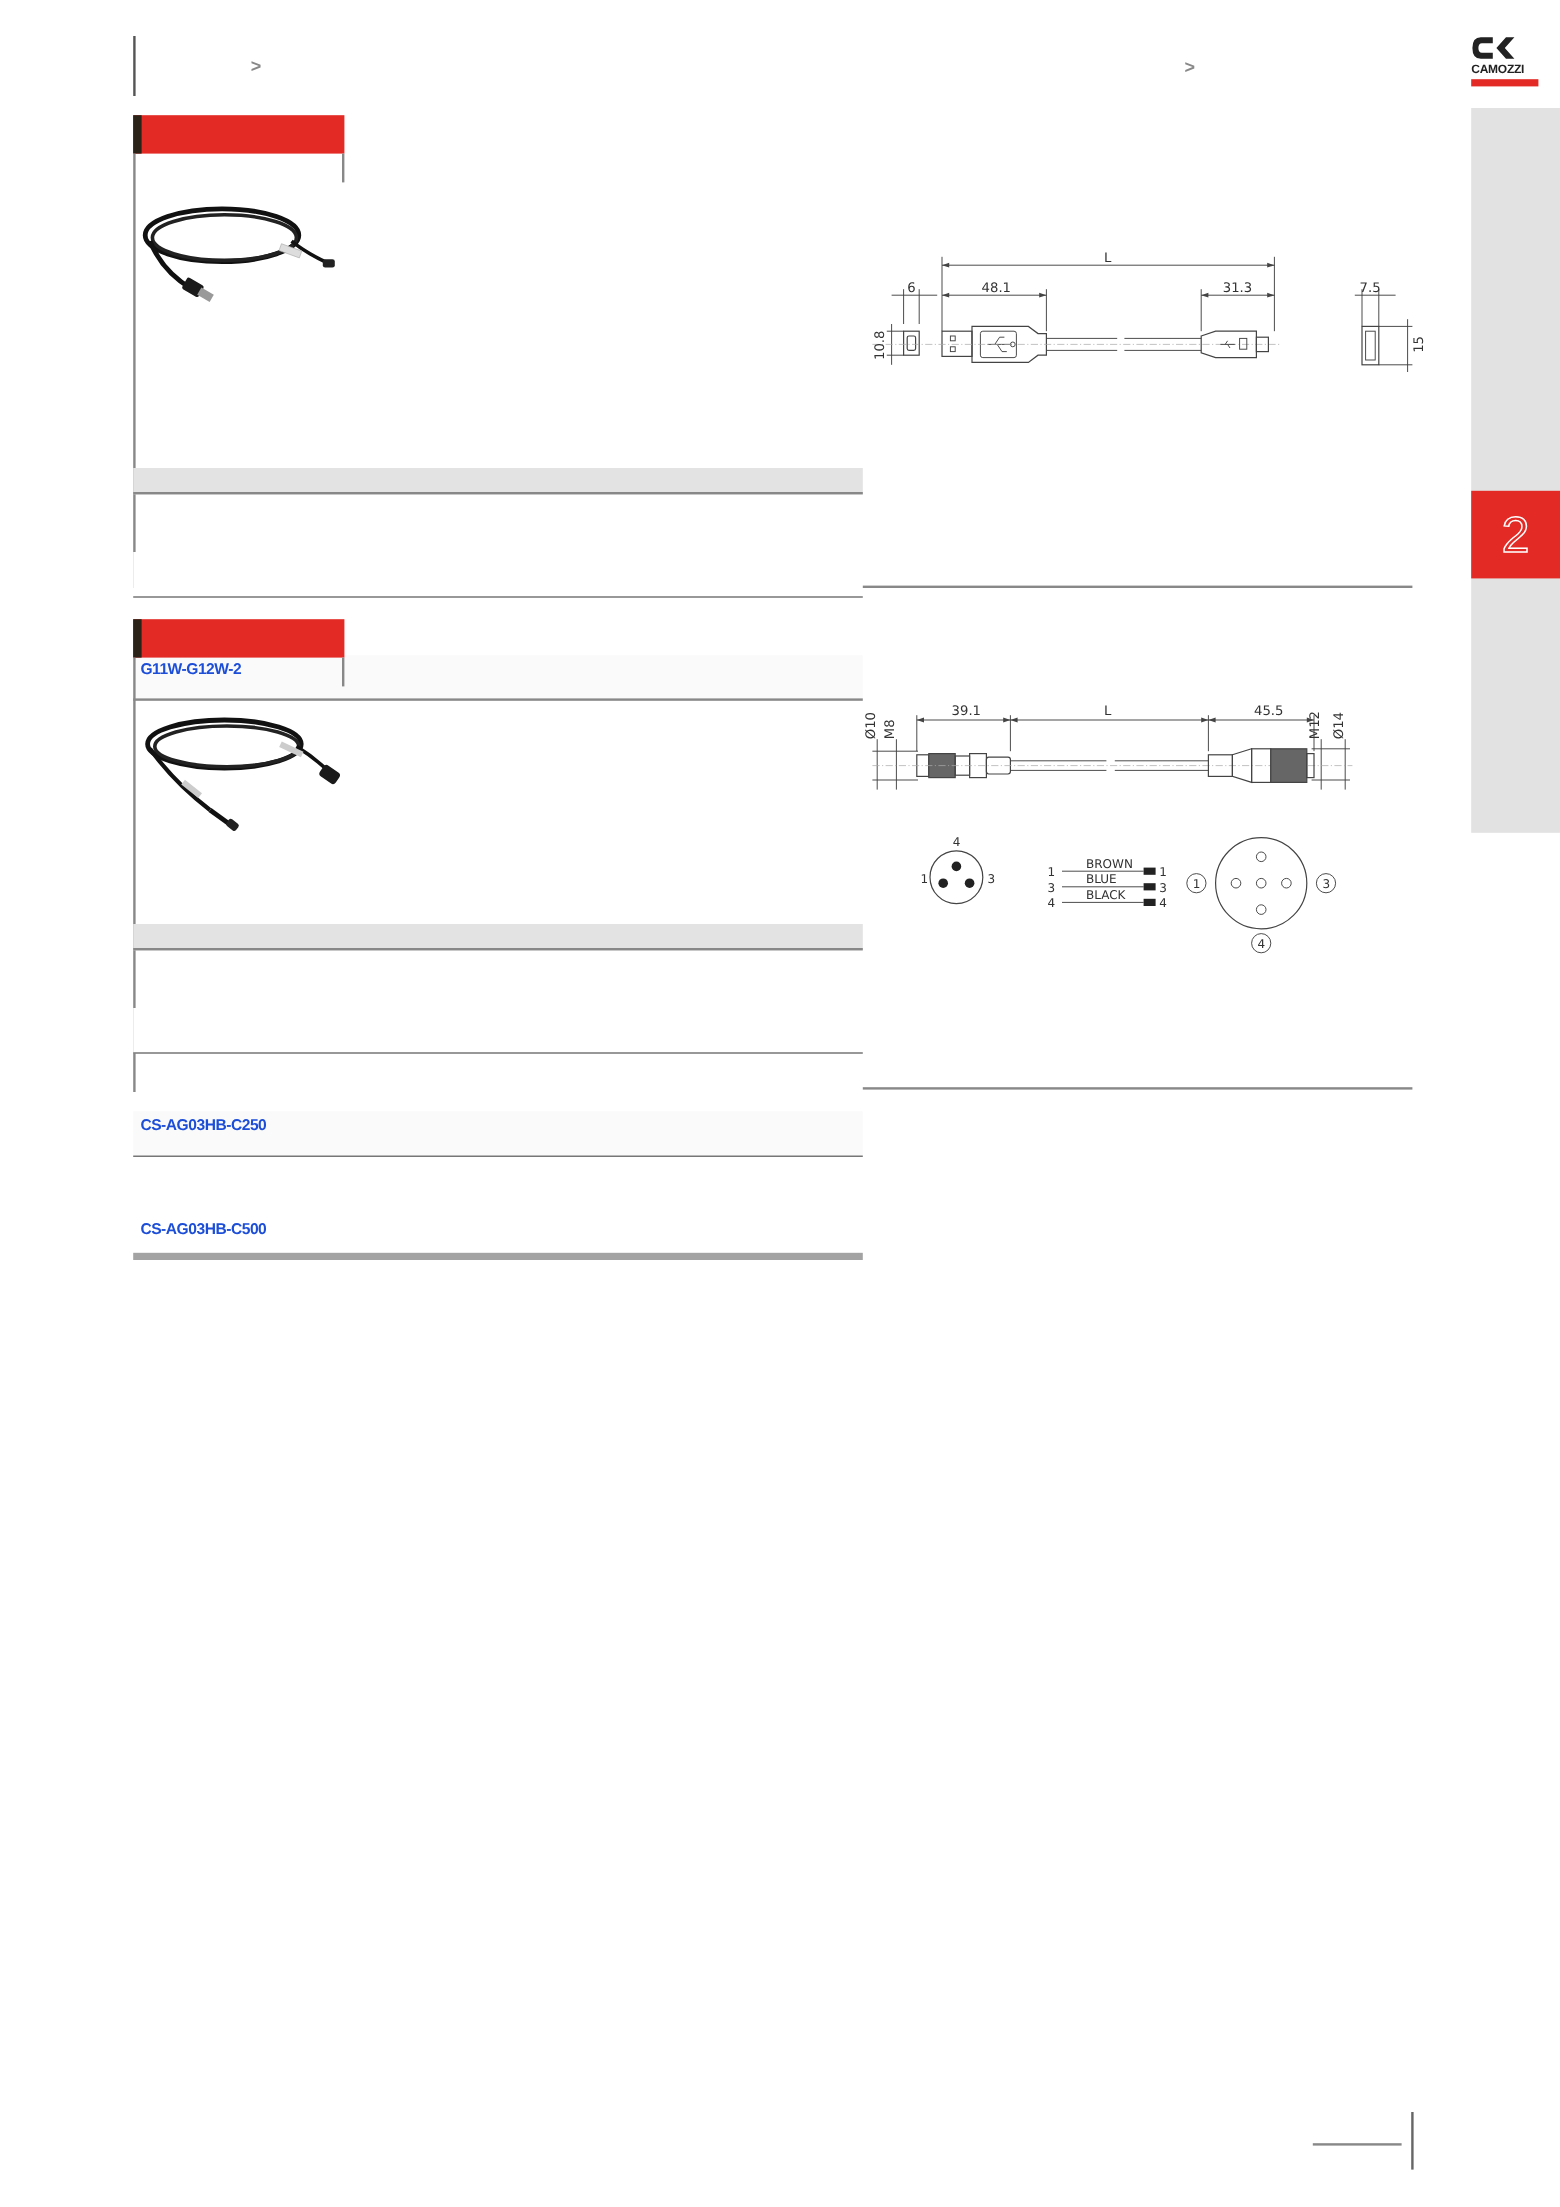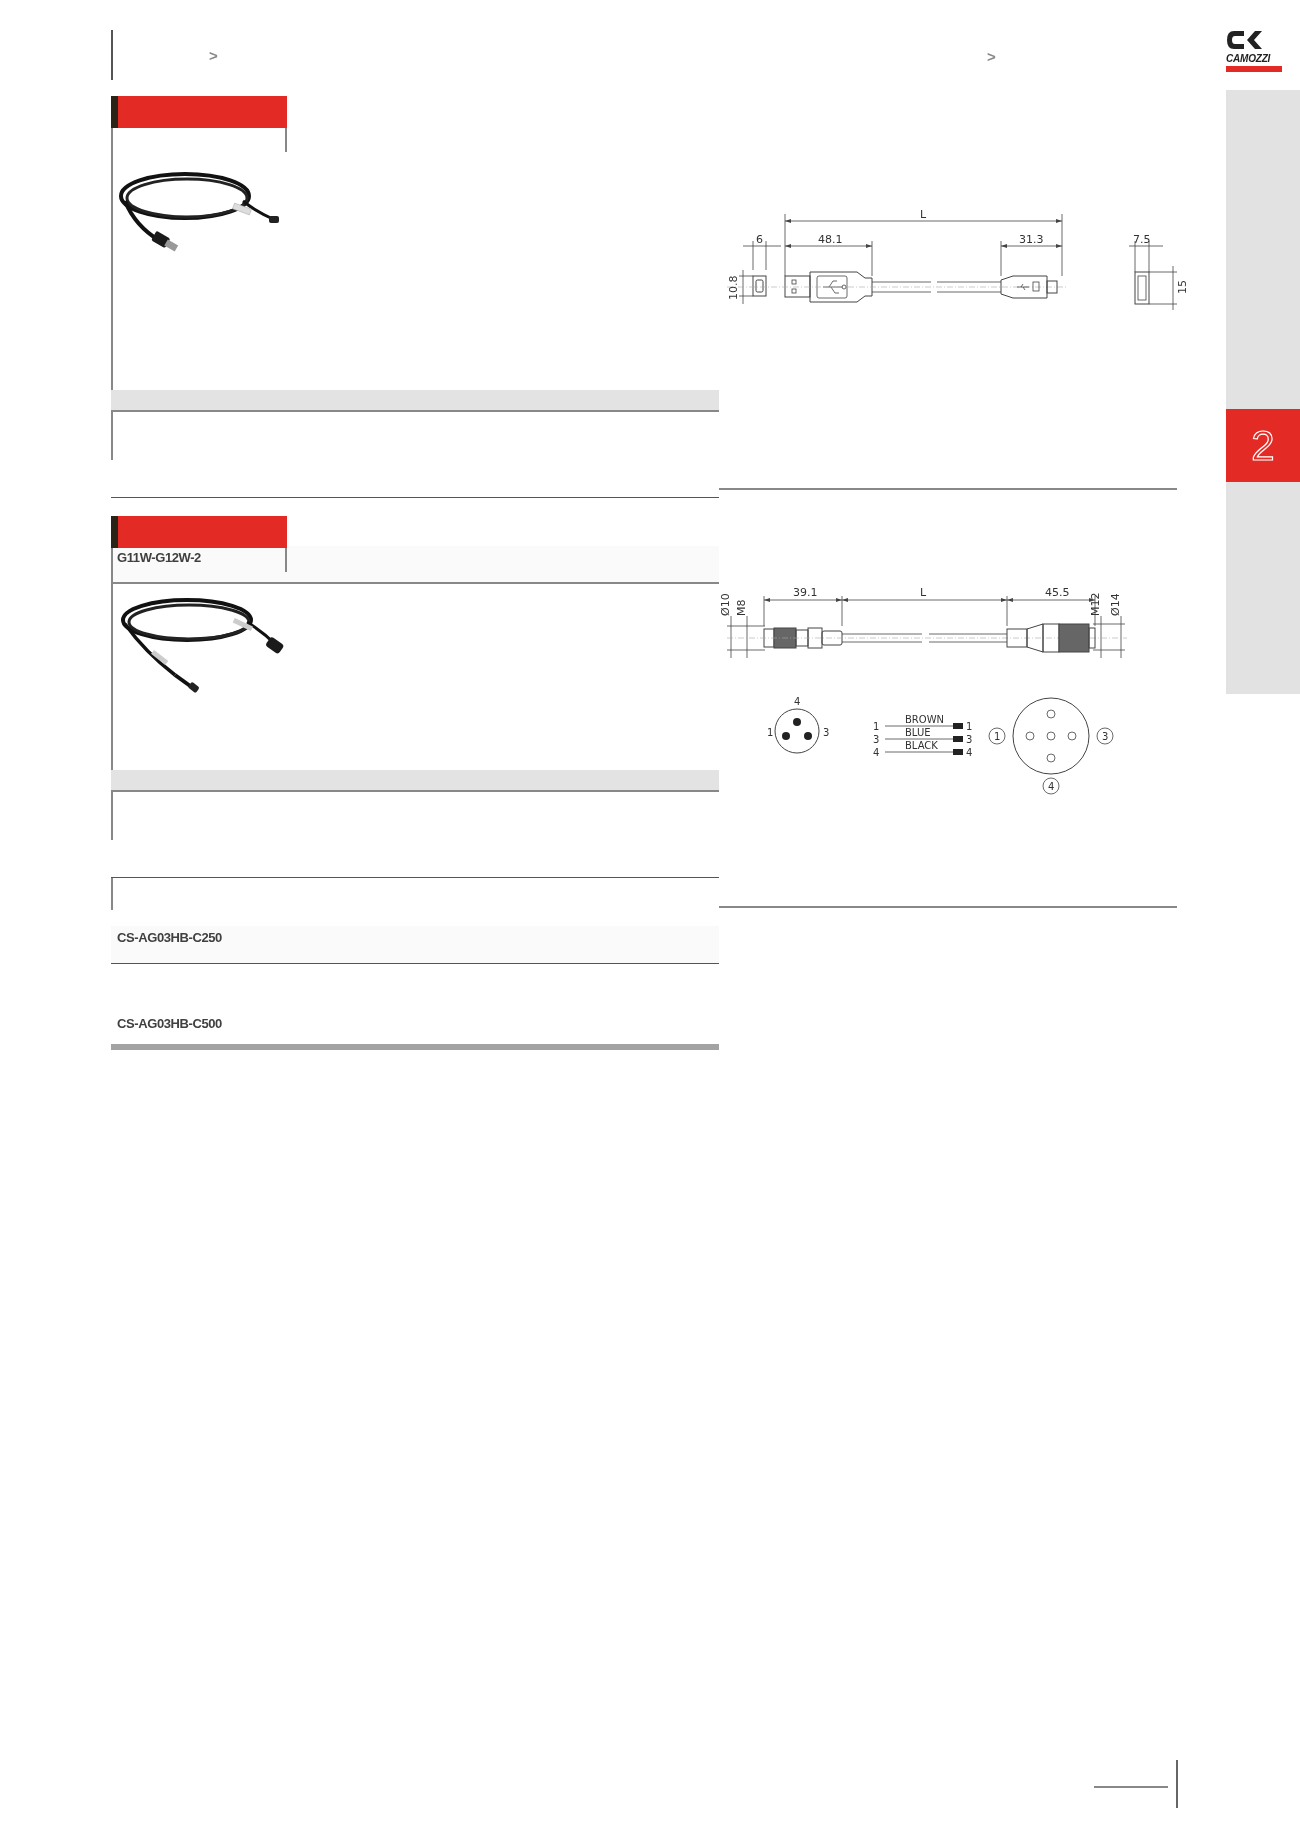--- a/index.html
+++ b/index.html
@@ -7,38 +7,38 @@
   body { position: relative; font-family: "Liberation Sans", sans-serif; color: #222; }
 
   .abs { position: absolute; }
 
   
   .hdr-vline { left: 111px; top: 30px; width: 2px; height: 50px; background: #555; }
   .crumb-arrow { font-family: "Liberation Sans", sans-serif; font-size: 15px; color: #888; font-weight: bold; }
 
   
   .logo { left: 1224px; top: 28px; width: 62px; height: 48px; }
-  .logo-text { position: absolute; left: 2px; top: 25px; font-size: 10px; font-weight: bold; letter-spacing: -0.2px; color: #222; font-style: italic; }
+  .logo-text { position: absolute; left: 2px; top: 25px; font-size: 10px; font-weight: bold; letter-spacing: -0.2px; color: #222; }
   .logo-bar { position: absolute; left: 2px; top: 38px; width: 56px; height: 6px; background: #e32a25; }
 
   
   .side-tab { left: 1226px; top: 90px; width: 74px; height: 604px; background: #e2e2e2; }
   .side-tab-active { left: 1226px; top: 409px; width: 74px; height: 73px; background: #e32a25; display: flex; align-items: center; justify-content: center; }
   .side-tab-num { font-size: 42px; color: #e32a25; -webkit-text-stroke: 1.2px #ffffff; font-family: "Liberation Sans", sans-serif; font-weight: normal; }
 
   
   .section { left: 111px; width: 1066px; }
   .sec-title { position: absolute; left: 0; top: 0; width: 176px; height: 32px; background: #e32a25; border-left: 7px solid #2b2218; }
   .sec-title-vline { position: absolute; left: 174px; top: 32px; width: 2px; height: 24px; background: #888; }
   .sec-left-border { position: absolute; left: 0; top: 32px; width: 2px; background: #888; }
   .photo { position: absolute; }
 
   .tbl { position: absolute; left: 0; width: 608px; }
   .tbl-head { height: 22px; background: #e3e3e3; border-bottom: 2px solid #888; }
-  .tbl-row { height: 38px; border-bottom: 1.5px solid #555; display: flex; align-items: flex-start; padding: 4px 0 0 6px; font-size: 13px; font-weight: bold; letter-spacing: -0.4px; color: #404040; margin-top: 48px; }
+  .tbl-row { height: 38px; border-bottom: 1.5px solid #555; display: flex; align-items: flex-start; padding: 4px 0 0 6px; font-size: 13px; font-weight: bold; letter-spacing: -0.4px; color: #1d4ed8; margin-top: 48px; }
   .tbl-row.alt { background: #fafafa; }
   .tbl-row.blank { background: #fff; }
   .sec-bottom { position: absolute; left: 608px; height: 2px; width: 458px; background: #888; }
 
   .drawing { position: absolute; }
   .drawing text { font-family: "DejaVu Sans", sans-serif; }
 
   
   .foot-h { left: 1094px; top: 1786px; width: 74px; height: 2px; background: #888; }
   .foot-v { left: 1176px; top: 1760px; width: 2px; height: 48px; background: #666; }

